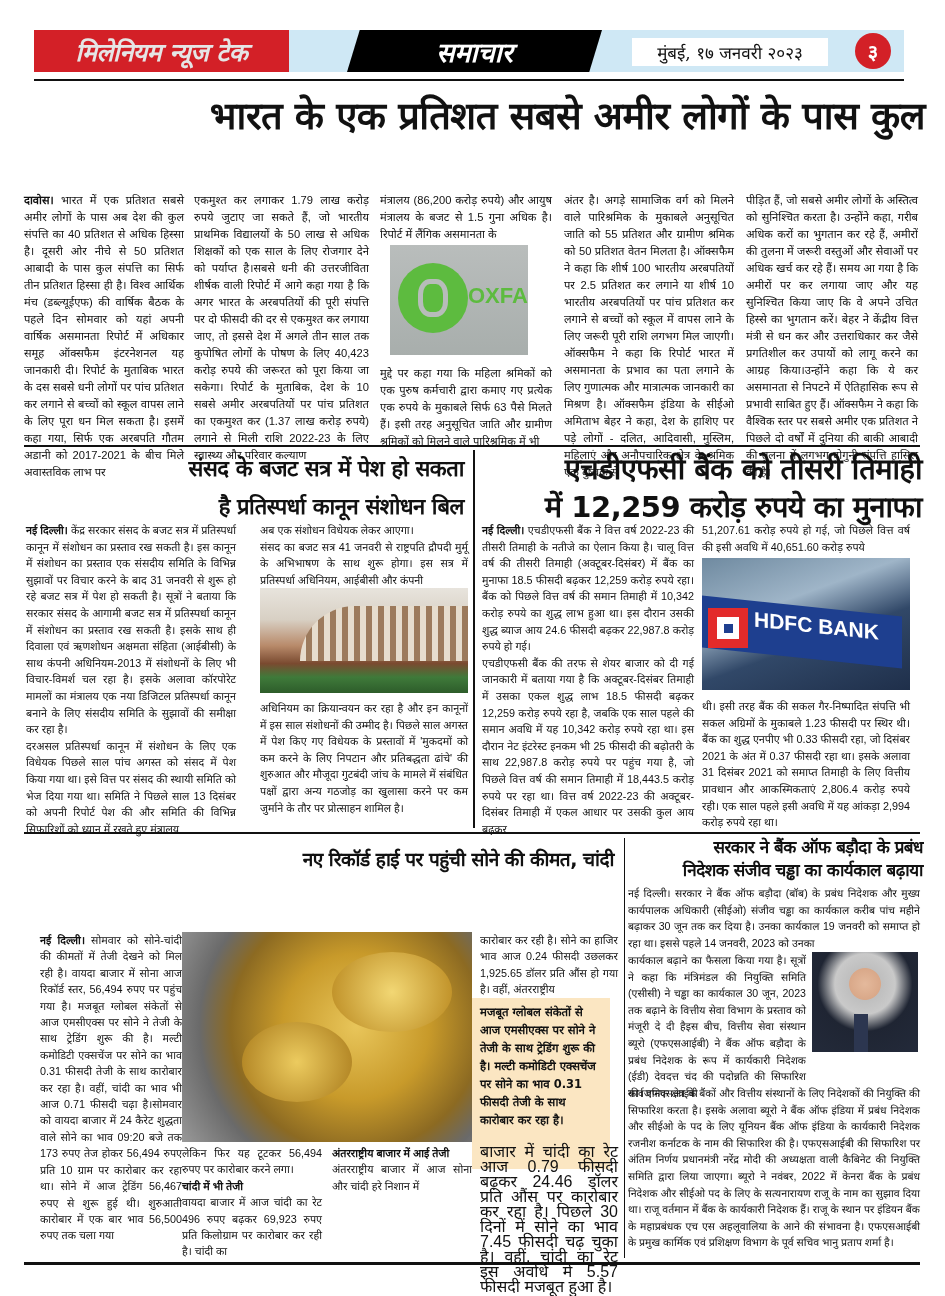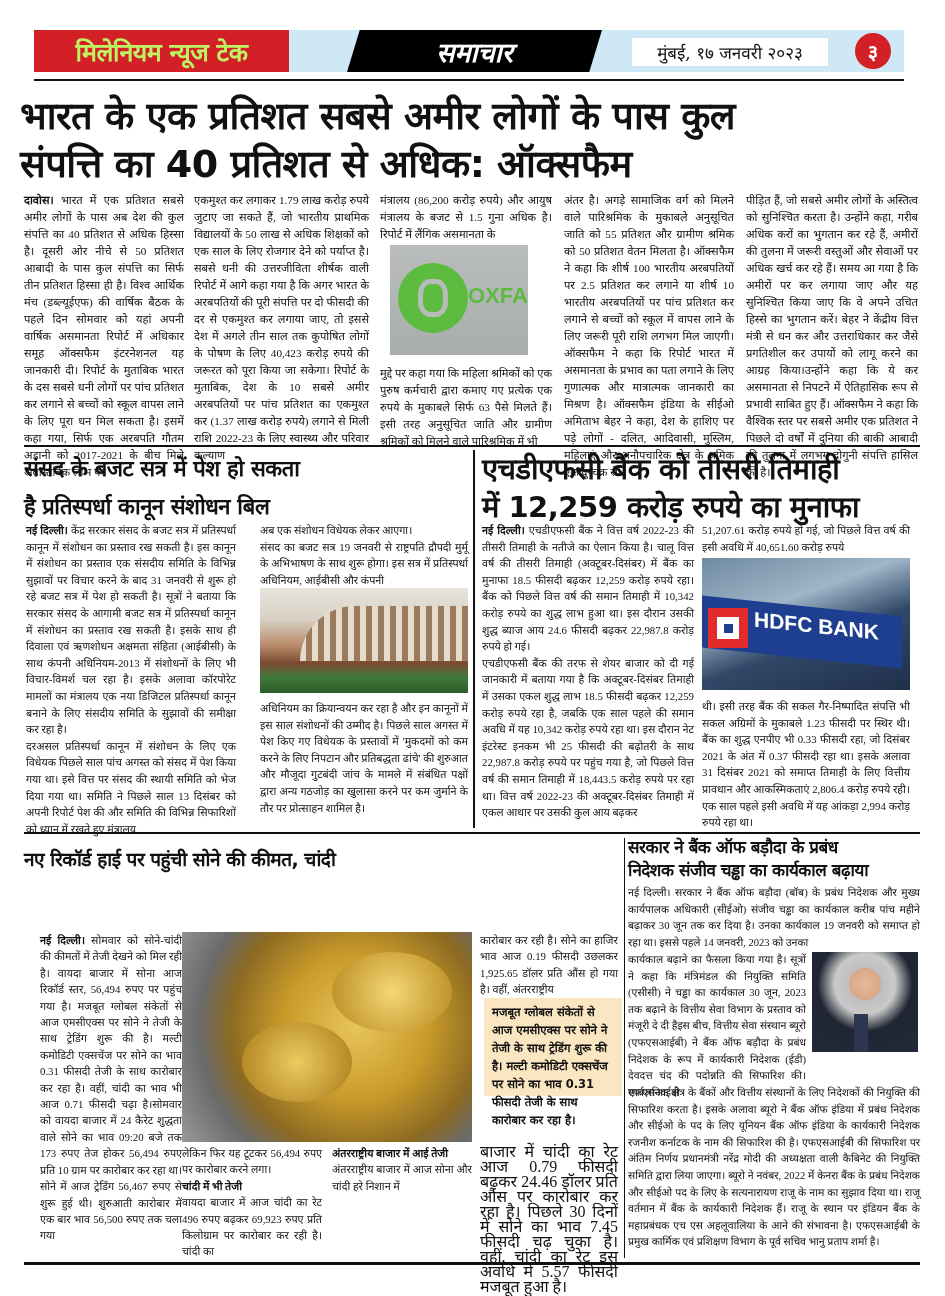--- a/index.html
+++ b/index.html
@@ -1,26 +1,26 @@
 <!DOCTYPE html>
 <html><head>
 <meta charset="utf-8">
 <style>
 *{box-sizing:border-box;margin:0;padding:0}
 body{width:945px;height:1296px;background:#fff;font-family:"DejaVu Sans",sans-serif;color:#111;position:relative;overflow:hidden}
 .abs{position:absolute}
 .masthead{left:34px;top:30px;width:870px;height:42px;background:#cfe8f5}
-.brand{left:34px;top:30px;width:255px;height:42px;background:#d32027;color:#bef264;font-weight:bold;font-size:25px;display:flex;align-items:center;justify-content:center;letter-spacing:-0.5px}
+.brand{left:34px;top:30px;width:255px;height:42px;background:#d32027;color:#e5e5e5;font-weight:bold;font-size:25px;display:flex;align-items:center;justify-content:center;font-style:italic;letter-spacing:-0.5px}
 .section{left:347px;top:30px;width:255px;height:42px;background:#000;color:#fff;font-weight:bold;font-style:italic;font-size:27px;display:flex;align-items:center;justify-content:center;clip-path:polygon(5% 0,100% 0,95% 100%,0 100%)}
 .dateline{left:632px;top:38px;width:196px;height:28px;background:#fff;font-size:17px;display:flex;align-items:center;justify-content:center;font-family:"DejaVu Serif",serif}
 .pageno{left:855px;top:33px;width:36px;height:36px;border-radius:50%;background:#d32027;color:#fff;font-weight:bold;font-size:20px;display:flex;align-items:center;justify-content:center}
 .rule{background:#111}
-h1,h2,h3{font-weight:bold;text-align:left;line-height:1.2;letter-spacing:-0.5px}
+h1,h2,h3{font-weight:bold;text-align:right;line-height:1.2;letter-spacing:-0.5px}
 .hl1{left:20px;top:92px;width:905px;font-size:38px;line-height:48px}
-.col{font-size:11.2px;line-height:17px;text-align:justify;font-family:Liberation Serif, serif}
+.col{font-size:11.2px;line-height:17px;text-align:justify;font-family:Liberation Sans, sans-serif}
 .col p{text-indent:0}
 .ind{text-indent:24px}
 .dl{font-weight:bold}
 .imgbox{overflow:hidden}
 .oxfam{background:linear-gradient(180deg,#b9bdbc,#a8aeac)}
 .parl{background:linear-gradient(180deg,#e8e4dd 0%,#d8d0c4 30%,#b88a6a 55%,#7a4a30 72%,#3f7a3a 85%,#2d5c2a 100%)}
 .hdfc{background:linear-gradient(160deg,#6f8aa0 0%,#9fb5c8 35%,#314868 60%,#1f2f4a 100%)}
 .gold{background:radial-gradient(circle at 60% 45%,#e8c55a 0%,#c89a2a 35%,#8c6a22 60%,#6a6a6a 75%,#999 100%)}
 .person{background:radial-gradient(circle at 50% 32%,#e4b99c 0%,#d9a889 18%,#bfbfbf 19%,#c9c9c9 35%,#1f2533 55%,#232a3a 100%)}
 .pullquote{background:#fbe6c2;font-weight:bold;font-size:11.5px;line-height:18px;padding:5px 8px}
@@ -33,21 +33,20 @@
 <div class="abs masthead"></div>
 <div class="abs brand">मिलेनियम न्यूज टेक</div>
 <div class="abs section">समाचार</div>
 <div class="abs dateline">मुंबई, १७ जनवरी २०२३</div>
 <div class="abs pageno">३</div>
 <div class="abs rule" style="left:34px;top:79px;width:870px;height:2px"></div>
 
 <div>
   <h1 class="abs hl1">
     <span>भारत के एक प्रतिशत सबसे अमीर लोगों के पास कुल</span><br>
-    <span>संपत्ति का 40 प्रतिशत से अधिक: ऑक्सफैम</span>
   </h1>
   <div class="abs col" style="left:24px;top:192px;width:160px">
     <p class="ind"><span class="dl">दावोस।</span> <span>भारत में एक प्रतिशत सबसे अमीर लोगों के पास अब देश की कुल संपत्ति का 40 प्रतिशत से अधिक हिस्सा है। दूसरी ओर नीचे से 50 प्रतिशत आबादी के पास कुल संपत्ति का सिर्फ तीन प्रतिशत हिस्सा ही है। विश्व आर्थिक मंच (डब्ल्यूईएफ) की वार्षिक बैठक के पहले दिन सोमवार को यहां अपनी वार्षिक असमानता रिपोर्ट में अधिकार समूह ऑक्सफैम इंटरनेशनल यह जानकारी दी। रिपोर्ट के मुताबिक भारत के दस सबसे धनी लोगों पर पांच प्रतिशत कर लगाने से बच्चों को स्कूल वापस लाने के लिए पूरा धन मिल सकता है। इसमें कहा गया, सिर्फ एक अरबपति गौतम अडानी को 2017-2021 के बीच मिले अवास्तविक लाभ पर</span></p>
   </div>
   <div class="abs col" style="left:194px;top:192px;width:175px">
     <p>एकमुश्त कर लगाकर 1.79 लाख करोड़ रुपये जुटाए जा सकते हैं, जो भारतीय प्राथमिक विद्यालयों के 50 लाख से अधिक शिक्षकों को एक साल के लिए रोजगार देने को पर्याप्त है।सबसे धनी की उत्तरजीविता शीर्षक वाली रिपोर्ट में आगे कहा गया है कि अगर भारत के अरबपतियों की पूरी संपत्ति पर दो फीसदी की दर से एकमुश्त कर लगाया जाए, तो इससे देश में अगले तीन साल तक कुपोषित लोगों के पोषण के लिए 40,423 करोड़ रुपये की जरूरत को पूरा किया जा सकेगा। रिपोर्ट के मुताबिक, देश के 10 सबसे अमीर अरबपतियों पर पांच प्रतिशत का एकमुश्त कर (1.37 लाख करोड़ रुपये) लगाने से मिली राशि 2022-23 के लिए स्वास्थ्य और परिवार कल्याण</p>
   </div>
   <div class="abs col" style="left:380px;top:192px;width:172px">
     <p>मंत्रालय (86,200 करोड़ रुपये) और आयुष मंत्रालय के बजट से 1.5 गुना अधिक है। रिपोर्ट में लैंगिक असमानता के</p>
   </div>
@@ -73,21 +72,21 @@
   <h2 class="abs" style="left:24px;top:450px;width:440px;font-size:22px;line-height:38px">
     <span>संसद के बजट सत्र में पेश हो सकता</span><br>
     <span>है प्रतिस्पर्धा कानून संशोधन बिल</span>
   </h2>
   <div class="abs col" style="left:26px;top:522px;width:210px;font-size:10.8px;line-height:16.6px">
     <p class="ind"><span class="dl">नई दिल्ली।</span> <span>केंद्र सरकार संसद के बजट सत्र में प्रतिस्पर्धा कानून में संशोधन का प्रस्ताव रख सकती है। इस कानून में संशोधन का प्रस्ताव एक संसदीय समिति के विभिन्न सुझावों पर विचार करने के बाद 31 जनवरी से शुरू हो रहे बजट सत्र में पेश हो सकती है। सूत्रों ने बताया कि सरकार संसद के आगामी बजट सत्र में प्रतिस्पर्धा कानून में संशोधन का प्रस्ताव रख सकती है। इसके साथ ही दिवाला एवं ऋणशोधन अक्षमता संहिता (आईबीसी) के साथ कंपनी अधिनियम-2013 में संशोधनों के लिए भी विचार-विमर्श चल रहा है। इसके अलावा कॉरपोरेट मामलों का मंत्रालय एक नया डिजिटल प्रतिस्पर्धा कानून बनाने के लिए संसदीय समिति के सुझावों की समीक्षा कर रहा है।</span></p>
     <p class="ind">दरअसल प्रतिस्पर्धा कानून में संशोधन के लिए एक विधेयक पिछले साल पांच अगस्त को संसद में पेश किया गया था। इसे वित्त पर संसद की स्थायी समिति को भेज दिया गया था। समिति ने पिछले साल 13 दिसंबर को अपनी रिपोर्ट पेश की और समिति की विभिन्न सिफारिशों को ध्यान में रखते हुए मंत्रालय</p>
   </div>
   <div class="abs col" style="left:260px;top:522px;width:208px;font-size:10.8px;line-height:16.6px">
     <p>अब एक संशोधन विधेयक लेकर आएगा।</p>
-    <p class="ind">संसद का बजट सत्र 19 जनवरी से राष्ट्रपति द्रौपदी मुर्मू के अभिभाषण के साथ शुरू होगा। इस सत्र में प्रतिस्पर्धा अधिनियम, आईबीसी और कंपनी</p>
+    <p class="ind">संसद का बजट सत्र 41 जनवरी से राष्ट्रपति द्रौपदी मुर्मू के अभिभाषण के साथ शुरू होगा। इस सत्र में प्रतिस्पर्धा अधिनियम, आईबीसी और कंपनी</p>
   </div>
   <div class="abs imgbox parl" style="left:260px;top:588px;width:208px;height:105px">
     <div style="position:absolute;left:40px;top:18px;width:170px;height:55px;background:repeating-linear-gradient(90deg,#e6dccd 0 6px,#9c7a5c 6px 12px);border-radius:60px 0 0 0"></div>
   </div>
   <div class="abs col" style="left:260px;top:700px;width:208px;font-size:10.8px;line-height:16.6px">
     <p>अधिनियम का क्रियान्वयन कर रहा है और इन कानूनों में इस साल संशोधनों की उम्मीद है। पिछले साल अगस्त में पेश किए गए विधेयक के प्रस्तावों में 'मुकदमों को कम करने के लिए निपटान और प्रतिबद्धता ढांचे' की शुरुआत और मौजूदा गुटबंदी जांच के मामले में संबंधित पक्षों द्वारा अन्य गठजोड़ का खुलासा करने पर कम जुर्माने के तौर पर प्रोत्साहन शामिल है।</p>
   </div>
 </div>
 <div class="abs vrule" style="left:473px;top:450px;height:378px"></div>
 
@@ -132,23 +131,23 @@
   <div class="abs col" style="left:182px;top:1145px;width:140px;font-size:10.8px;line-height:16.4px">
     <p>लेकिन फिर यह टूटकर 56,494 रुपए पर कारोबार करने लगा।</p>
     <p class="subhead">चांदी में भी तेजी</p>
     <p class="ind">वायदा बाजार में आज चांदी का रेट 496 रुपए बढ़कर 69,923 रुपए प्रति किलोग्राम पर कारोबार कर रही है। चांदी का</p>
   </div>
   <div class="abs col" style="left:332px;top:1145px;width:140px;font-size:10.8px;line-height:16.4px">
     <p class="subhead">अंतरराष्ट्रीय बाजार में आई तेजी</p>
     <p class="ind">अंतरराष्ट्रीय बाजार में आज सोना और चांदी हरे निशान में</p>
   </div>
   <div class="abs col" style="left:480px;top:932px;width:138px;font-size:10.8px;line-height:16.4px">
-    <p>कारोबार कर रही है। सोने का हाजिर भाव आज 0.19 फीसदी उछलकर 1,925.65 डॉलर प्रति औंस हो गया है। वहीं, अंतरराष्ट्रीय</p>
+    <p>कारोबार कर रही है। सोने का हाजिर भाव आज 0.24 फीसदी उछलकर 1,925.65 डॉलर प्रति औंस हो गया है। वहीं, अंतरराष्ट्रीय</p>
   </div>
-  <div class="abs pullquote" style="left:484px;top:998px;width:138px;height:98px">मजबूत ग्लोबल संकेतों से आज एमसीएक्स पर सोने ने तेजी के साथ ट्रेडिंग शुरू की है। मल्टी कमोडिटी एक्सचेंज पर सोने का भाव 0.31 फीसदी तेजी के साथ कारोबार कर रहा है।</div>
+  <div class="abs pullquote" style="left:472px;top:998px;width:138px;height:171px">मजबूत ग्लोबल संकेतों से आज एमसीएक्स पर सोने ने तेजी के साथ ट्रेडिंग शुरू की है। मल्टी कमोडिटी एक्सचेंज पर सोने का भाव 0.31 फीसदी तेजी के साथ कारोबार कर रहा है।</div>
   <div class="abs col" style="left:480px;top:1144px;width:138px;font-size:16px;line-height:15px">
     <p>बाजार में चांदी का रेट आज 0.79 फीसदी बढ़कर 24.46 डॉलर प्रति औंस पर कारोबार कर रहा है। पिछले 30 दिनों में सोने का भाव 7.45 फीसदी चढ़ चुका है। वहीं, चांदी का रेट इस अवधि में 5.57 फीसदी मजबूत हुआ है।</p>
   </div>
 </div>
 <div class="abs vrule" style="left:624px;top:838px;height:420px;width:1px"></div>
 
 <div>
   <h3 class="abs" style="left:628px;top:836px;width:295px;font-size:17px;line-height:23px">
     <span>सरकार ने बैंक ऑफ बड़ौदा के प्रबंध</span><br>
     <span>निदेशक संजीव चड्ढा का कार्यकाल बढ़ाया</span>

